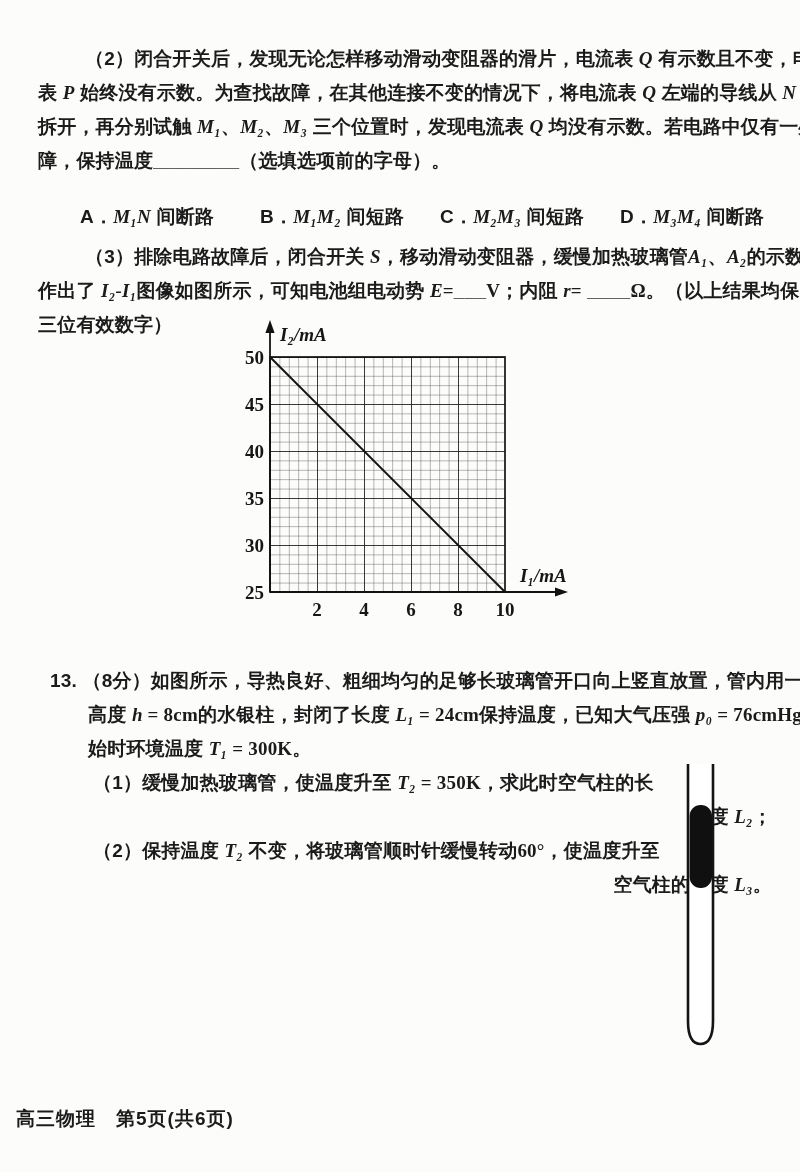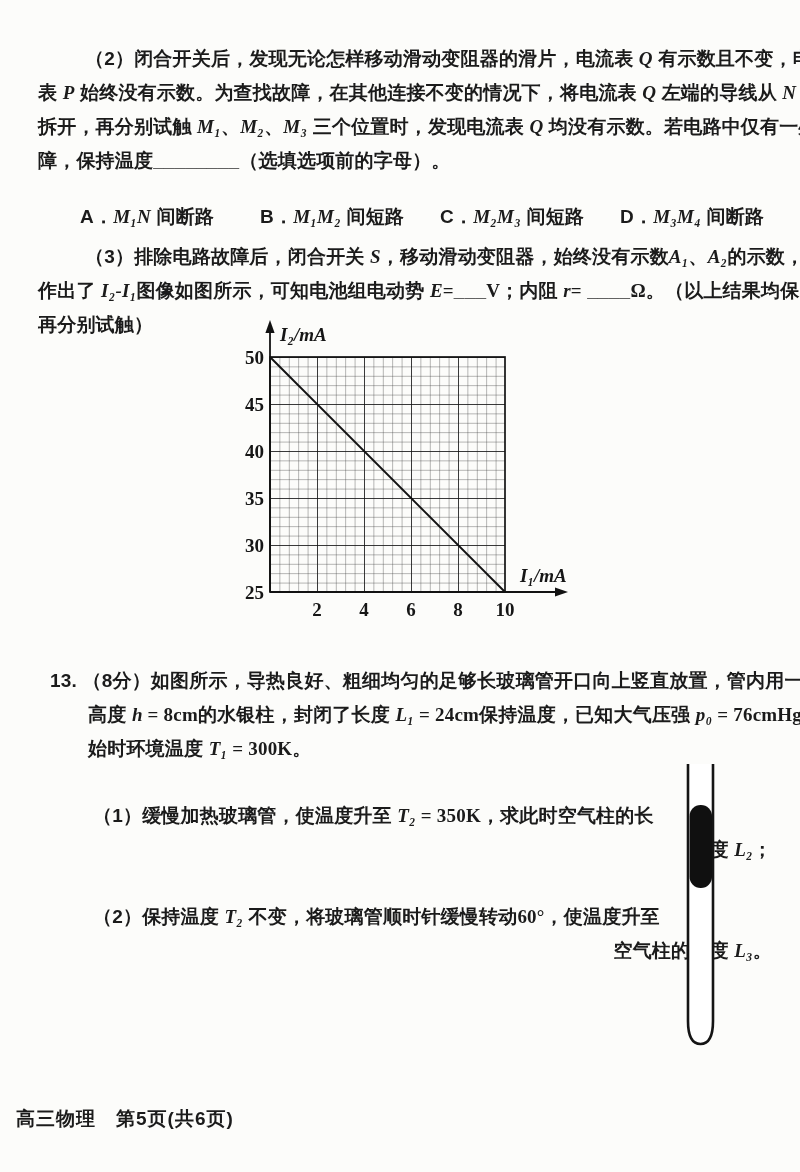--- a/index.html
+++ b/index.html
@@ -8,21 +8,21 @@
     background:#fcfcfa;color:#1b1b1b;
     font-family:"Liberation Sans","DejaVu Sans",sans-serif;
     font-weight:700;
   }
   .block{position:absolute;left:38px;right:28px;}
   .line{font-size:19px;line-height:34px;letter-spacing:.2px;white-space:nowrap;}
   .ind-para{padding-left:47px;}
   .ind-opts{padding-left:42px;margin-top:22px;}
   .ind-q13-first{padding-left:12px;}
   .ind-q13-body{padding-left:50px;}
-  .ind-q13-sub{padding-left:55px;margin-top:33px;}
+  .ind-q13-sub{padding-left:55px;}
   .ind-q13-hang{padding-left:13px;text-align:right;}
   .gap-before{margin-top:6px;}
   .opt{display:inline-block;width:180px;}
   .opt:last-child{width:auto;}
   .var{font-family:"Liberation Serif","DejaVu Serif",serif;font-style:italic;font-weight:700;}
   .rom{font-family:"Liberation Serif","DejaVu Serif",serif;font-weight:700;}
   .chart{position:absolute;left:228px;top:316px;}
   .chart text{fill:#161616;}
   .chart .tick{font-family:"Liberation Serif","DejaVu Serif",serif;font-size:19px;font-weight:700;}
   .chart .axis-label{font-family:"Liberation Serif","DejaVu Serif",serif;font-size:19px;font-style:italic;font-weight:700;}
@@ -34,23 +34,23 @@
 <body>
 
 <div class="block" style="top:42px;">
   <div class="line ind-para"><span>（2）闭合开关后，发现无论怎样移动滑动变阻器的滑片，电流表 </span><span class="var">Q</span><span> 有示数且不变，电流</span></div>
   <div class="line"><span>表 </span><span class="var">P</span><span> 始终没有示数。为查找故障，在其他连接不变的情况下，将电流表 </span><span class="var">Q</span><span> 左端的导线从 </span><span class="var">N</span><span> 点</span></div>
   <div class="line"><span>拆开，再分别试触 </span><span class="var">M₁</span><span>、</span><span class="var">M₂</span><span>、</span><span class="var">M₃</span><span> 三个位置时，发现电流表 </span><span class="var">Q</span><span> 均没有示数。若电路中仅有一处故</span></div>
   <div class="line"><span>障，保持温度</span><span>________</span><span>（选填选项前的字母）。</span></div>
   <div class="line ind-opts">
     <span class="opt"><span>A．</span><span class="var">M₁N</span><span> 间断路</span></span><span class="opt"><span>B．</span><span class="var">M₁M₂</span><span> 间短路</span></span><span class="opt"><span>C．</span><span class="var">M₂M₃</span><span> 间短路</span></span><span class="opt"><span>D．</span><span class="var">M₃M₄</span><span> 间断路</span></span>
   </div>
-  <div class="line ind-para gap-before"><span>（3）排除电路故障后，闭合开关 </span><span class="var">S</span><span>，移动滑动变阻器，始终没有示数</span><span class="var">A₁</span><span>、</span><span class="var">A₂</span><span>的示数，</span></div>
+  <div class="line ind-para gap-before"><span>（3）排除电路故障后，闭合开关 </span><span class="var">S</span><span>，移动滑动变阻器，缓慢加热玻璃管</span><span class="var">A₁</span><span>、</span><span class="var">A₂</span><span>的示数，</span></div>
   <div class="line"><span>作出了 </span><span class="var">I₂-I₁</span><span>图像如图所示，可知电池组电动势 </span><span class="var">E</span><span class="rom">=</span><span>___</span><span class="rom">V</span><span>；内阻 </span><span class="var">r</span><span class="rom">=</span><span> ____</span><span class="rom">Ω</span><span>。（以上结果均保留</span></div>
-  <div class="line"><span>再分别试触）</span></div>
+  <div class="line"><span>三位有效数字）</span></div>
 </div>
 
 <svg class="chart" width="360" height="312" viewBox="0 0 360 312">
   <defs>
     <pattern id="gminor" x="42" y="41" width="9.4" height="9.4" patternUnits="userSpaceOnUse">
       <path d="M 9.4 0 L 0 0 0 9.4" fill="none" stroke="#3d3d3d" stroke-width="0.75"></path>
     </pattern>
     <pattern id="gmajor" x="42" y="41" width="47" height="47" patternUnits="userSpaceOnUse">
       <path d="M 47 0 L 0 0 0 47" fill="none" stroke="#121212" stroke-width="1.5"></path>
     </pattern>

